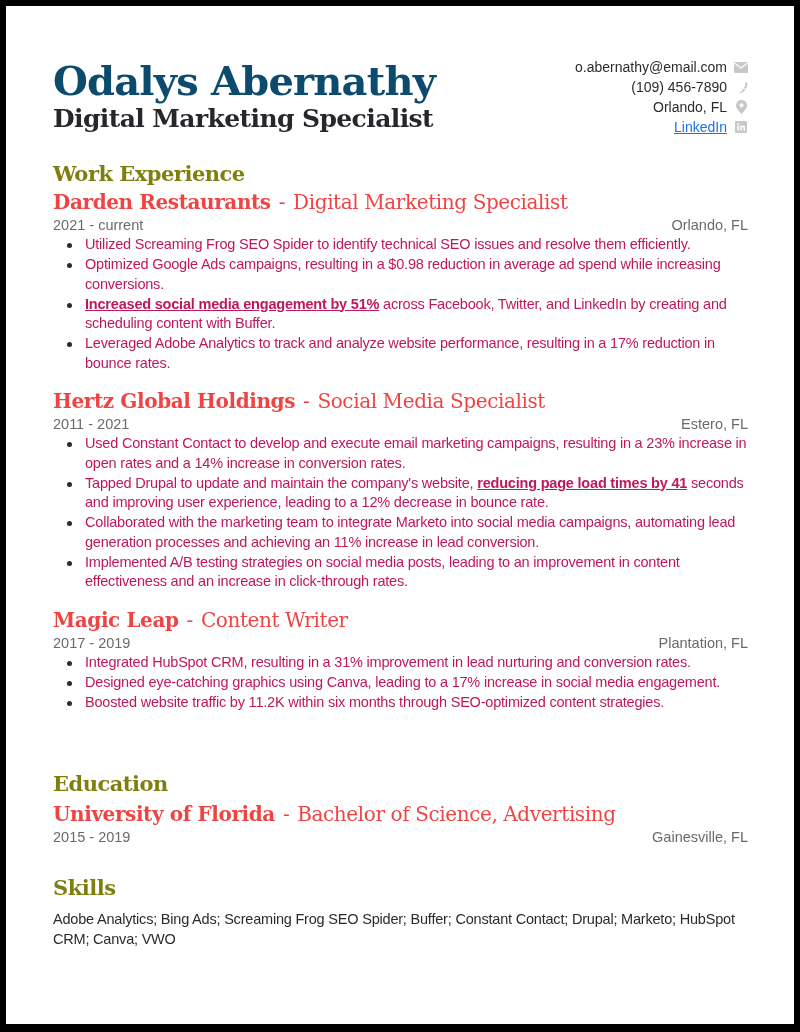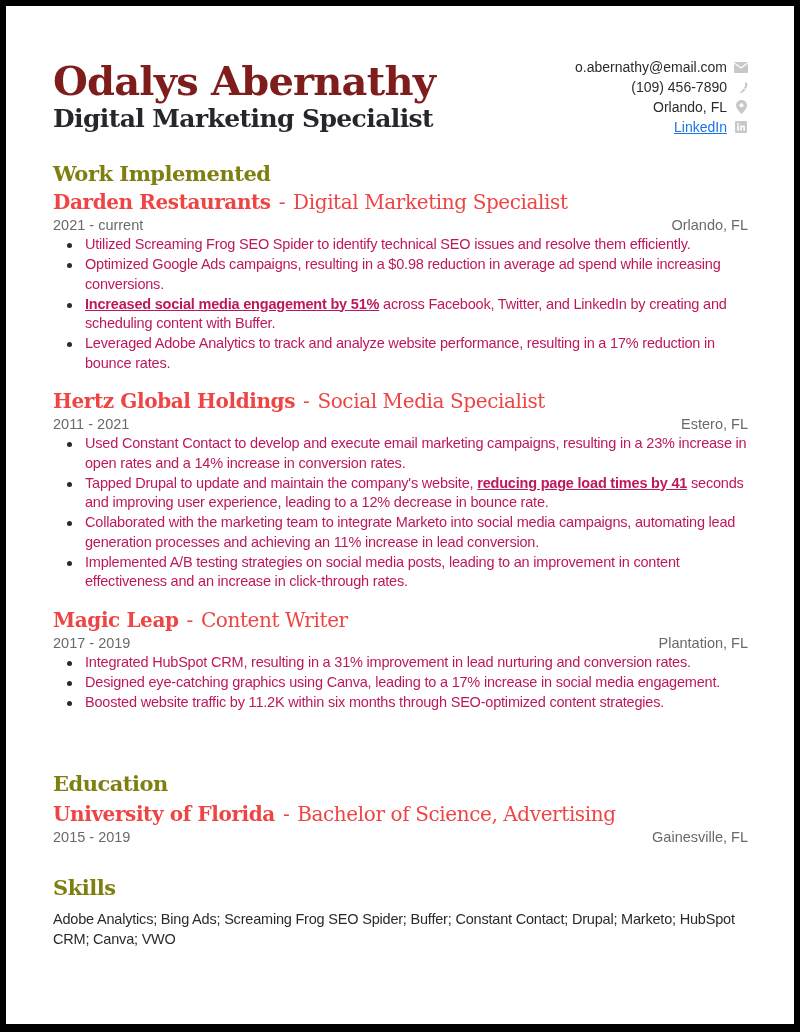--- a/index.html
+++ b/index.html
@@ -9,21 +9,21 @@
     font-family: "Liberation Sans", "DejaVu Sans", sans-serif;
     color: #2b2b2b;
   }
   .page {
     position: absolute; left: 6px; top: 6px; width: 788px; height: 1018px;
     background: #fff; box-sizing: border-box;
   }
   .serif { font-family: "DejaVu Serif", "Liberation Serif", serif; }
   .name {
     position: absolute; left: 47px; top: 52px;
-    font-size: 40px; font-weight: bold; color: #7f1d1d; letter-spacing: -0.8px;
+    font-size: 40px; font-weight: bold; color: #0c4a6e; letter-spacing: -0.8px;
     line-height: 46px; white-space: nowrap;
   }
   .title {
     position: absolute; left: 47px; top: 98px;
     font-size: 25px; font-weight: bold; color: #25272b; letter-spacing: -0.6px;
     line-height: 30px; white-space: nowrap;
   }
   .contact {
     position: absolute; right: 46px; top: 51px; text-align: right;
     font-size: 14px; line-height: 20px; color: #2b2b2b;
@@ -102,21 +102,21 @@
             <rect width="12" height="12" rx="1" fill="#c8c8c8"></rect>
             <rect x="2.2" y="4.6" width="1.7" height="5" fill="#fff"></rect>
             <circle cx="3.05" cy="3" r="1" fill="#fff"></circle>
             <path d="M5.2 4.6 H6.8 V5.4 C7.2 4.7 8 4.4 8.7 4.5 C9.7 4.6 10 5.4 10 6.4 V9.6 H8.4 V6.8 C8.4 6.2 8.2 5.9 7.7 5.9 C7.1 5.9 6.8 6.3 6.8 6.9 V9.6 H5.2 Z" fill="#fff"></path>
           </svg>
       </span>
     </div>
   </div>
 
   <div class="section" style="top:155px;">
-    <div class="section-title serif">Work Implemented</div>
+    <div class="section-title serif">Work Experience</div>
 
     <div style="margin-top:2px;">
       <div class="entry-head serif">
         <span class="org">Darden Restaurants</span><span class="sep">-</span><span>Digital Marketing Specialist</span>
       </div>
       <div class="meta">
         <span>2021 - current</span>
         <span>Orlando, FL</span>
       </div>
       <ul class="bullets">

